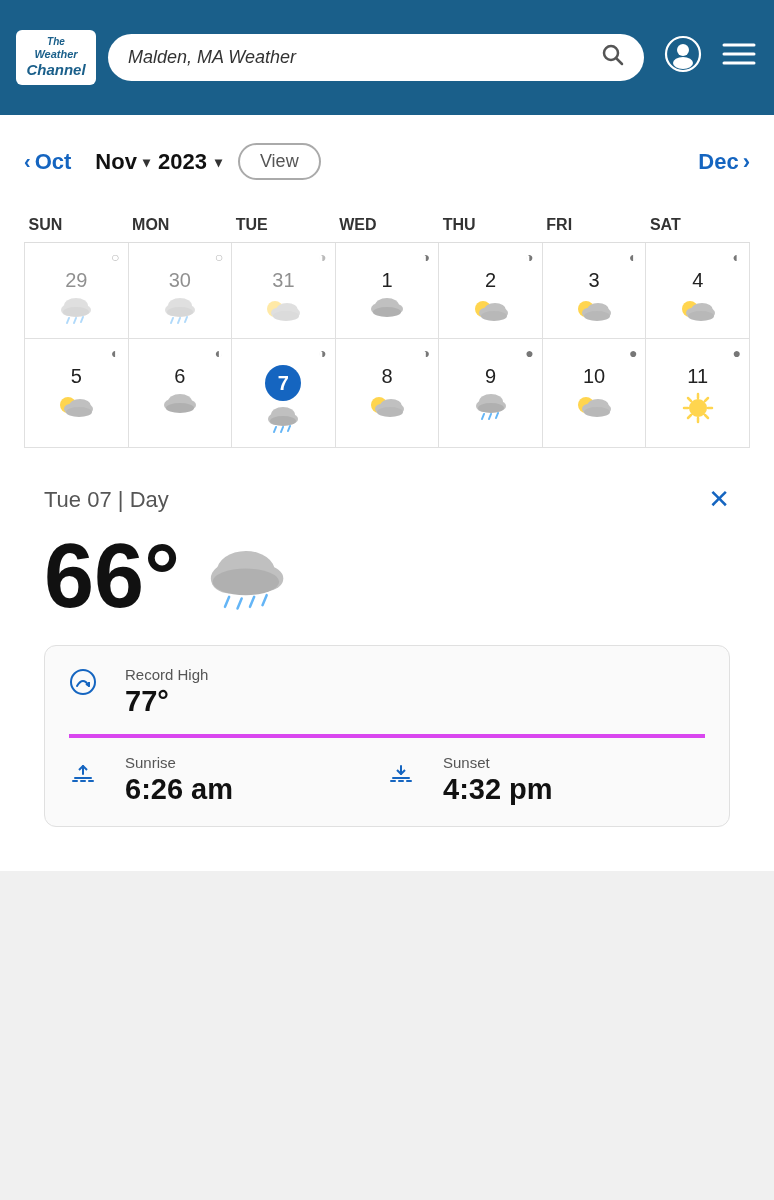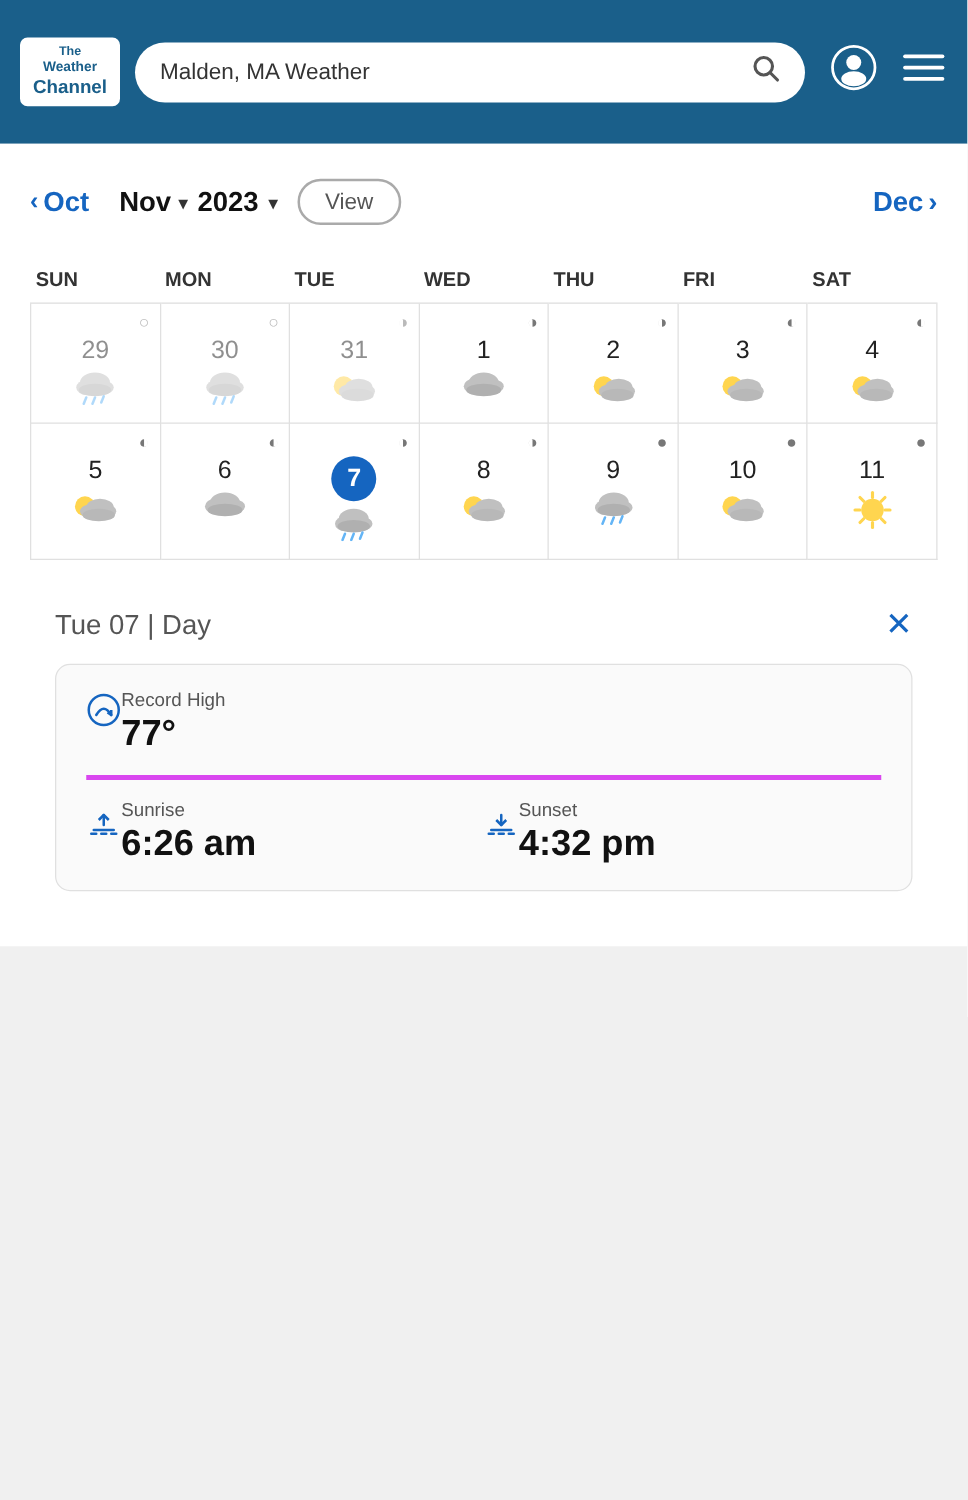--- a/index.html
+++ b/index.html
@@ -11,20 +11,21 @@
     }
 
     
     .header {
       background: #1a5f8a;
       display: flex;
       align-items: center;
       padding: 12px 16px;
       gap: 12px;
       height: 115px;
+      font-style: italic;
     }
     .logo-box {
       background: white;
       border-radius: 6px;
       padding: 6px 8px;
       min-width: 80px;
       text-align: center;
       line-height: 1.2;
     }
     .logo-box .the { font-size: 10px; color: #1a5f8a; font-weight: 600; }
@@ -238,21 +239,21 @@
     }
     .stats-row + .stats-row {
       margin-top: 16px;
       padding-top: 16px;
       border-top: 4px solid #d946ef;
     }
     .stat-item {
       flex: 1;
       display: flex;
       align-items: flex-start;
-      gap: 0;
+      gap: 28px;
     }
     .stat-icon {
       font-size: 24px;
       color: #1565c0;
       margin-top: 2px;
     }
     .stat-label {
       font-size: 15px;
       color: #555;
       margin-bottom: 2px;
@@ -536,20 +537,35 @@
   <div class="detail-panel">
     <div class="detail-header">
       <div class="detail-title">
         <span>Tue 07</span>
         <span> | </span>
         <span style="color:#555;font-weight:400;">Day</span>
       </div>
       <span class="close-btn">✕</span>
     </div>
 
+    <div class="detail-temp-row">
+      <div class="temp-display">66°</div>
+
+      <svg class="detail-weather-icon" viewBox="0 0 120 90">
+        <ellipse cx="55" cy="40" rx="35" ry="25" fill="#c0c0c0"></ellipse>
+        <ellipse cx="35" cy="48" rx="22" ry="18" fill="#c0c0c0"></ellipse>
+        <ellipse cx="80" cy="48" rx="20" ry="15" fill="#c0c0c0"></ellipse>
+        <ellipse cx="55" cy="52" rx="40" ry="16" fill="#b0b0b0"></ellipse>
+
+        <line x1="35" y1="70" x2="30" y2="82" stroke="#64b5f6" stroke-width="3" stroke-linecap="round"></line>
+        <line x1="50" y1="72" x2="45" y2="84" stroke="#64b5f6" stroke-width="3" stroke-linecap="round"></line>
+        <line x1="65" y1="70" x2="60" y2="82" stroke="#64b5f6" stroke-width="3" stroke-linecap="round"></line>
+        <line x1="80" y1="68" x2="75" y2="80" stroke="#64b5f6" stroke-width="3" stroke-linecap="round"></line>
+      </svg>
+    </div>
 
     <div class="stats-card">
       <div class="stats-row">
         <div class="stat-item">
           <span class="stat-icon">
             <svg width="28" height="28" viewBox="0 0 28 28">
               <circle cx="14" cy="14" r="12" stroke="#1565c0" stroke-width="2" fill="none"></circle>
               <path d="M8 18 Q14 8 20 18" stroke="#1565c0" stroke-width="2" fill="none" stroke-linecap="round"></path>
               <polyline points="17,16 20,18 20,14" fill="none" stroke="#1565c0" stroke-width="2" stroke-linejoin="round"></polyline>
             </svg>

